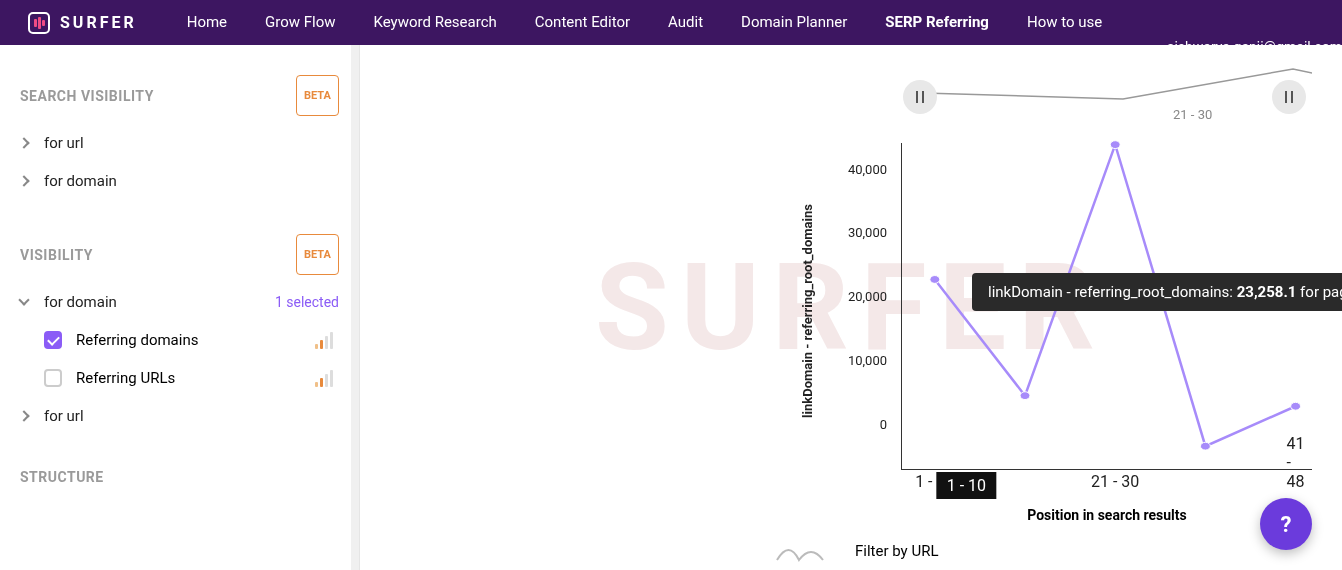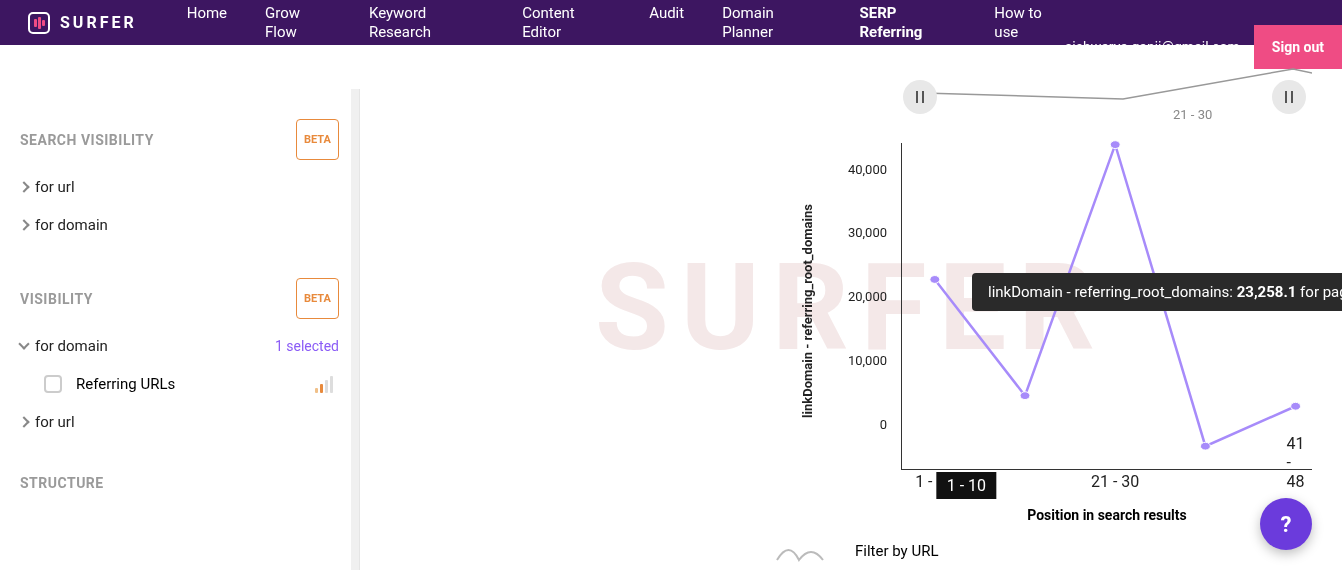--- a/index.html
+++ b/index.html
@@ -8,26 +8,26 @@
 .logo { display:flex; align-items:center; gap:10px; margin-right:50px; }
 .logo-icon { width:22px; height:22px; border:2.5px solid #fff; border-radius:5px; display:flex; align-items:center; justify-content:center; gap:1px; }
 .logo-icon span { width:3px; background:#ef4c84; border-radius:1px; }
 .logo-text { font-weight:700; letter-spacing:3px; font-size:16px; }
 .nav-items { display:flex; gap:38px; flex:1; }
 .nav-item { font-size:15px; color:#fff; cursor:pointer; line-height:1.25; }
 .nav-item.active { font-weight:700; }
 .nav-right { display:flex; align-items:center; gap:14px; font-size:14px;margin-top:48px; }
 .signout { background:#ef4c84; padding:14px 18px; font-weight:700; margin-left:0; }
 .main { display:flex; height:calc(100% - 45px); }
-.sidebar { width:360px; border-right:1px solid #e5e5e5; overflow:hidden; padding:20px 0 0 0; position:relative;margin-top:44px; }
+.sidebar { width:360px; border-right:1px solid #e5e5e5; overflow:hidden; padding:20px 0 0 0; position:relative; }
 .sidebar::after { content:""; position:absolute; right:0; top:0; bottom:0; width:8px; background:#f0f0f0; }
 .section-head { display:flex; align-items:center; justify-content:space-between; padding:10px 20px 8px 20px; }
 .section-title { font-size:14px; font-weight:700; color:#9a9a9a; letter-spacing:0.5px; }
 .beta { border:1.5px solid #e88a3c; color:#e88a3c; font-size:11px; font-weight:700; padding:13px 7px; border-radius:4px; }
-.sb-item { display:flex; align-items:center; padding:10px 20px; cursor:pointer; font-size:15px; color:#222; gap:3px; position:relative; }
+.sb-item { display:flex; align-items:center; padding:10px 20px; cursor:pointer; font-size:15px; color:#222; gap:12px; position:relative; }
 .chev { width:8px; height:8px; border-right:2px solid #888; border-bottom:2px solid #888; transform:rotate(-45deg); margin-right:4px; }
 .chev.down { transform:rotate(45deg); margin-top:-4px; }
 .selected-tag { position:absolute; right:20px; color:#8b5cf6; font-size:14px; }
 .sub-item { display:flex; align-items:center; padding:10px 20px 10px 44px; gap:14px; font-size:15px; cursor:pointer; }
 .cbx { width:18px; height:18px; border:2px solid #ccc; border-radius:4px; display:flex; align-items:center; justify-content:center; }
 .cbx.checked { background:#8b5cf6; border-color:#8b5cf6; }
 .cbx.checked::after { content:""; width:5px; height:9px; border-right:2px solid #fff; border-bottom:2px solid #fff; transform:rotate(45deg); margin-top:-2px; }
 .bars { position:absolute; right:26px; display:flex; align-items:flex-end; gap:2px; }
 .bars span { width:3px; border-radius:1px; }
 .spacer { height:24px; }
@@ -71,21 +71,20 @@
       <div class="nav-item">Grow Flow</div>
       <div class="nav-item">Keyword Research</div>
       <div class="nav-item">Content Editor</div>
       <div class="nav-item">Audit</div>
       <div class="nav-item">Domain Planner</div>
       <div class="nav-item active">SERP Referring</div>
       <div class="nav-item">How to use</div>
     </div>
   <div class="nav-right">
     <span>aishwarya.ganji@gmail.com</span>
-    <span class="signout">Sign out</span>
   </div>
 </div>
 
 <div class="main">
   <div class="sidebar" id="sidebar">
       <div class="section-head">
         <span class="section-title">SEARCH VISIBILITY</span>
         <span class="beta">BETA</span>
       </div>
       <div class="sb-item">
@@ -98,20 +97,30 @@
       </div>
       <div class="spacer"></div>
       <div class="section-head">
         <span class="section-title">VISIBILITY</span>
         <span class="beta">BETA</span>
       </div>
       <div class="sb-item">
         <span class="chev down"></span>
         <span>for domain</span>
         <span class="selected-tag">1 selected</span>
+      </div>
+      <div class="sub-item">
+        <span class="cbx checked"></span>
+        <span>Referring domains</span>
+        <span class="bars">
+          <span style="height:5px;background:#f0c089"></span>
+          <span style="height:9px;background:#e88a3c"></span>
+          <span style="height:13px;background:#ddd"></span>
+          <span style="height:17px;background:#ddd"></span>
+        </span>
       </div>
       <div class="sub-item">
         <span class="cbx "></span>
         <span>Referring URLs</span>
         <span class="bars">
           <span style="height:5px;background:#f0c089"></span>
           <span style="height:9px;background:#e88a3c"></span>
           <span style="height:13px;background:#ddd"></span>
           <span style="height:17px;background:#ddd"></span>
         </span>

